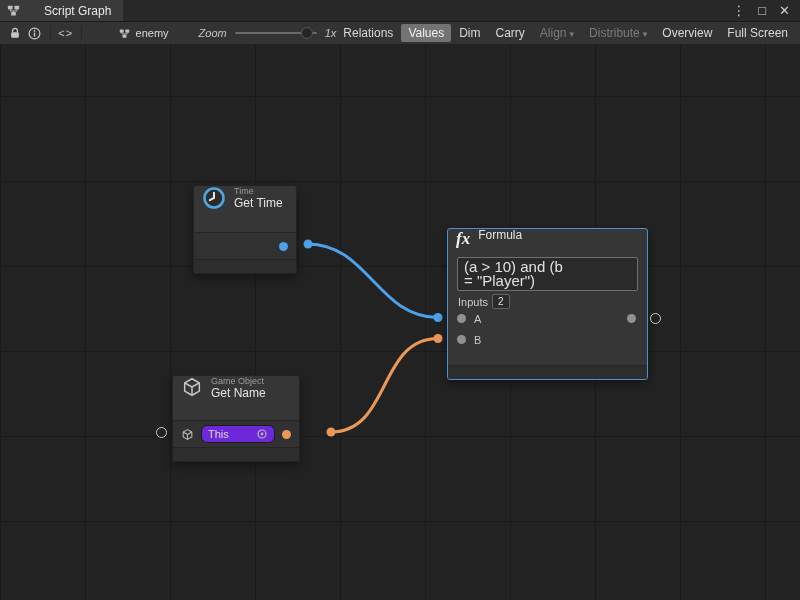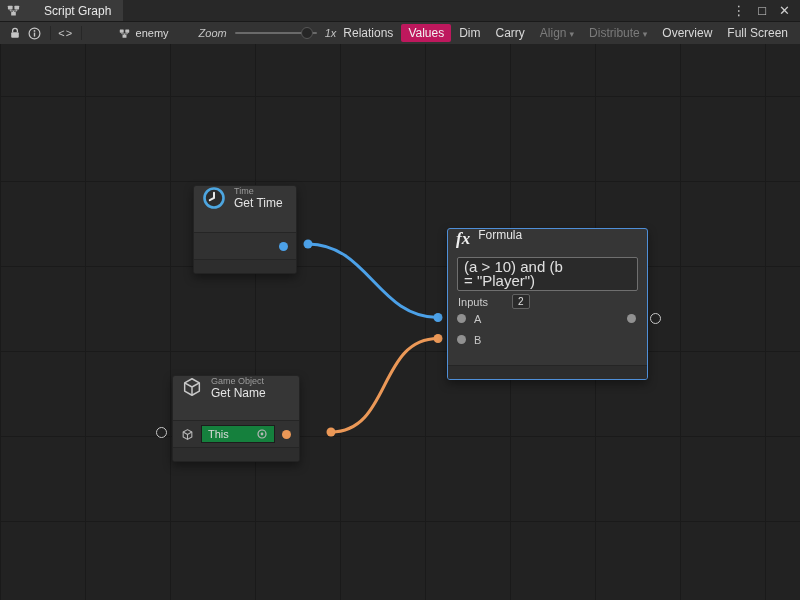--- a/index.html
+++ b/index.html
@@ -16,21 +16,21 @@
   .tool-icon-btn{width:24px;height:20px;display:flex;align-items:center;justify-content:center;}
   .tb-sep{width:1px;height:14px;background:#272727;margin:0 5px;}
   .code-glyph{font-size:11px;letter-spacing:1px;color:#c8c8c8;}
   .graph-chip{display:flex;align-items:center;gap:6px;margin-left:32px;font-size:11px;color:#dadada;}
   .zoom-group{display:flex;align-items:center;gap:8px;margin-left:30px;font-style:italic;}
   .zoom-label,.zoom-value{font-size:11px;color:#c4c4c4;}
   .zoom-slider{width:82px;height:2px;background:#6a6a6a;position:relative;border-radius:1px;}
   .zoom-handle{position:absolute;top:-5px;left:66px;width:12px;height:12px;border-radius:50%;background:#262626;border:1px solid #565656;box-sizing:border-box;}
   .tb-buttons{margin-left:auto;display:flex;align-items:flex-end;gap:1px;}
   .tb-btn{padding:2px 7px;color:#d8d8d8;border-radius:2px;white-space:nowrap;}
-  .tb-btn.active{background:#be185d;color:#f2f2f2;}
+  .tb-btn.active{background:#737373;color:#f2f2f2;}
   .tb-btn.disabled{color:#7b7b7b;}
   .tb-btn .arrow{font-size:9px;margin-left:3px;}
 
   
   .canvas{position:absolute;top:44px;left:0;width:800px;height:556px;background-color:#222222;
     background-image:linear-gradient(to right,#1a1a1a 1px,transparent 1px),linear-gradient(to bottom,#1a1a1a 1px,transparent 1px);
     background-size:85px 85px;background-position:0px 52px;}
   .wires{position:absolute;top:0;left:0;width:800px;height:556px;}
 
   
@@ -49,32 +49,32 @@
   .node-gettime{left:193px;top:141px;width:104px;}
   .node-gettime .node-header{height:46px;}
   .node-gettime .port-row{height:26px;border-top:1px solid #252525;background:#313131;display:flex;align-items:center;justify-content:flex-end;padding-right:8px;}
 
   
   .node-formula{left:447px;top:184px;width:201px;height:152px;border:1px solid #4f8fd8;}
   .node-formula .node-header{height:28px;}
   .fx-glyph{font-family:"Liberation Serif",serif;font-style:italic;font-weight:bold;font-size:17px;color:#f0f0f0;}
   .formula-field{margin:0 9px 4px;height:34px;background:#2a2a2a;border:1px solid #6f6f6f;border-radius:2px;padding:2px 6px;box-sizing:border-box;font-size:15px;line-height:14px;color:#e0e0e0;overflow:hidden;}
   .formula-field span{display:inline-block;width:104px;}
-  .inputs-row{height:13px;margin:0 10px;display:flex;align-items:center;gap:24px;font-size:11px;color:#cccccc;}
+  .inputs-row{height:13px;margin:0 10px;display:flex;align-items:center;gap:4px;font-size:11px;color:#cccccc;}
   .count-box{background:#2a2a2a;border:1px solid #626262;border-radius:2px;font-size:10px;color:#e0e0e0;padding:0 5px;height:15px;box-sizing:border-box;display:flex;align-items:center;}
   .fport-row{height:21px;display:flex;align-items:center;gap:8px;padding-left:9px;font-size:11px;color:#c8c8c8;}
   .fout-dot{position:absolute;top:85px;right:11px;}
   .fout-circle{left:202px;top:84px;}
   .node-formula .node-footer{position:absolute;bottom:0;left:0;right:0;}
 
   
   .node-getname{left:172px;top:331px;width:128px;}
   .node-getname .node-header{height:44px;}
   .node-getname .port-row{height:26px;border-top:1px solid #252525;background:#313131;display:flex;align-items:center;gap:7px;padding:0 8px;}
-  .obj-dropdown{flex:1;height:18px;background:#15803d;border:1px solid #1c1c1c;border-radius:0;display:flex;align-items:center;justify-content:space-between;padding:0 6px;box-sizing:border-box;}
+  .obj-dropdown{flex:1;height:18px;background:#6d28d9;border:1px solid #1c1c1c;border-radius:6px;display:flex;align-items:center;justify-content:space-between;padding:0 6px;box-sizing:border-box;}
   .obj-dropdown .val{font-size:11px;color:#dcdcdc;}
   .gn-in-circle{left:-17px;top:51px;}
 </style>
 </head>
 <body>
 
 <div class="window">
 
   <div class="titlebar">
     <div class="tab">

